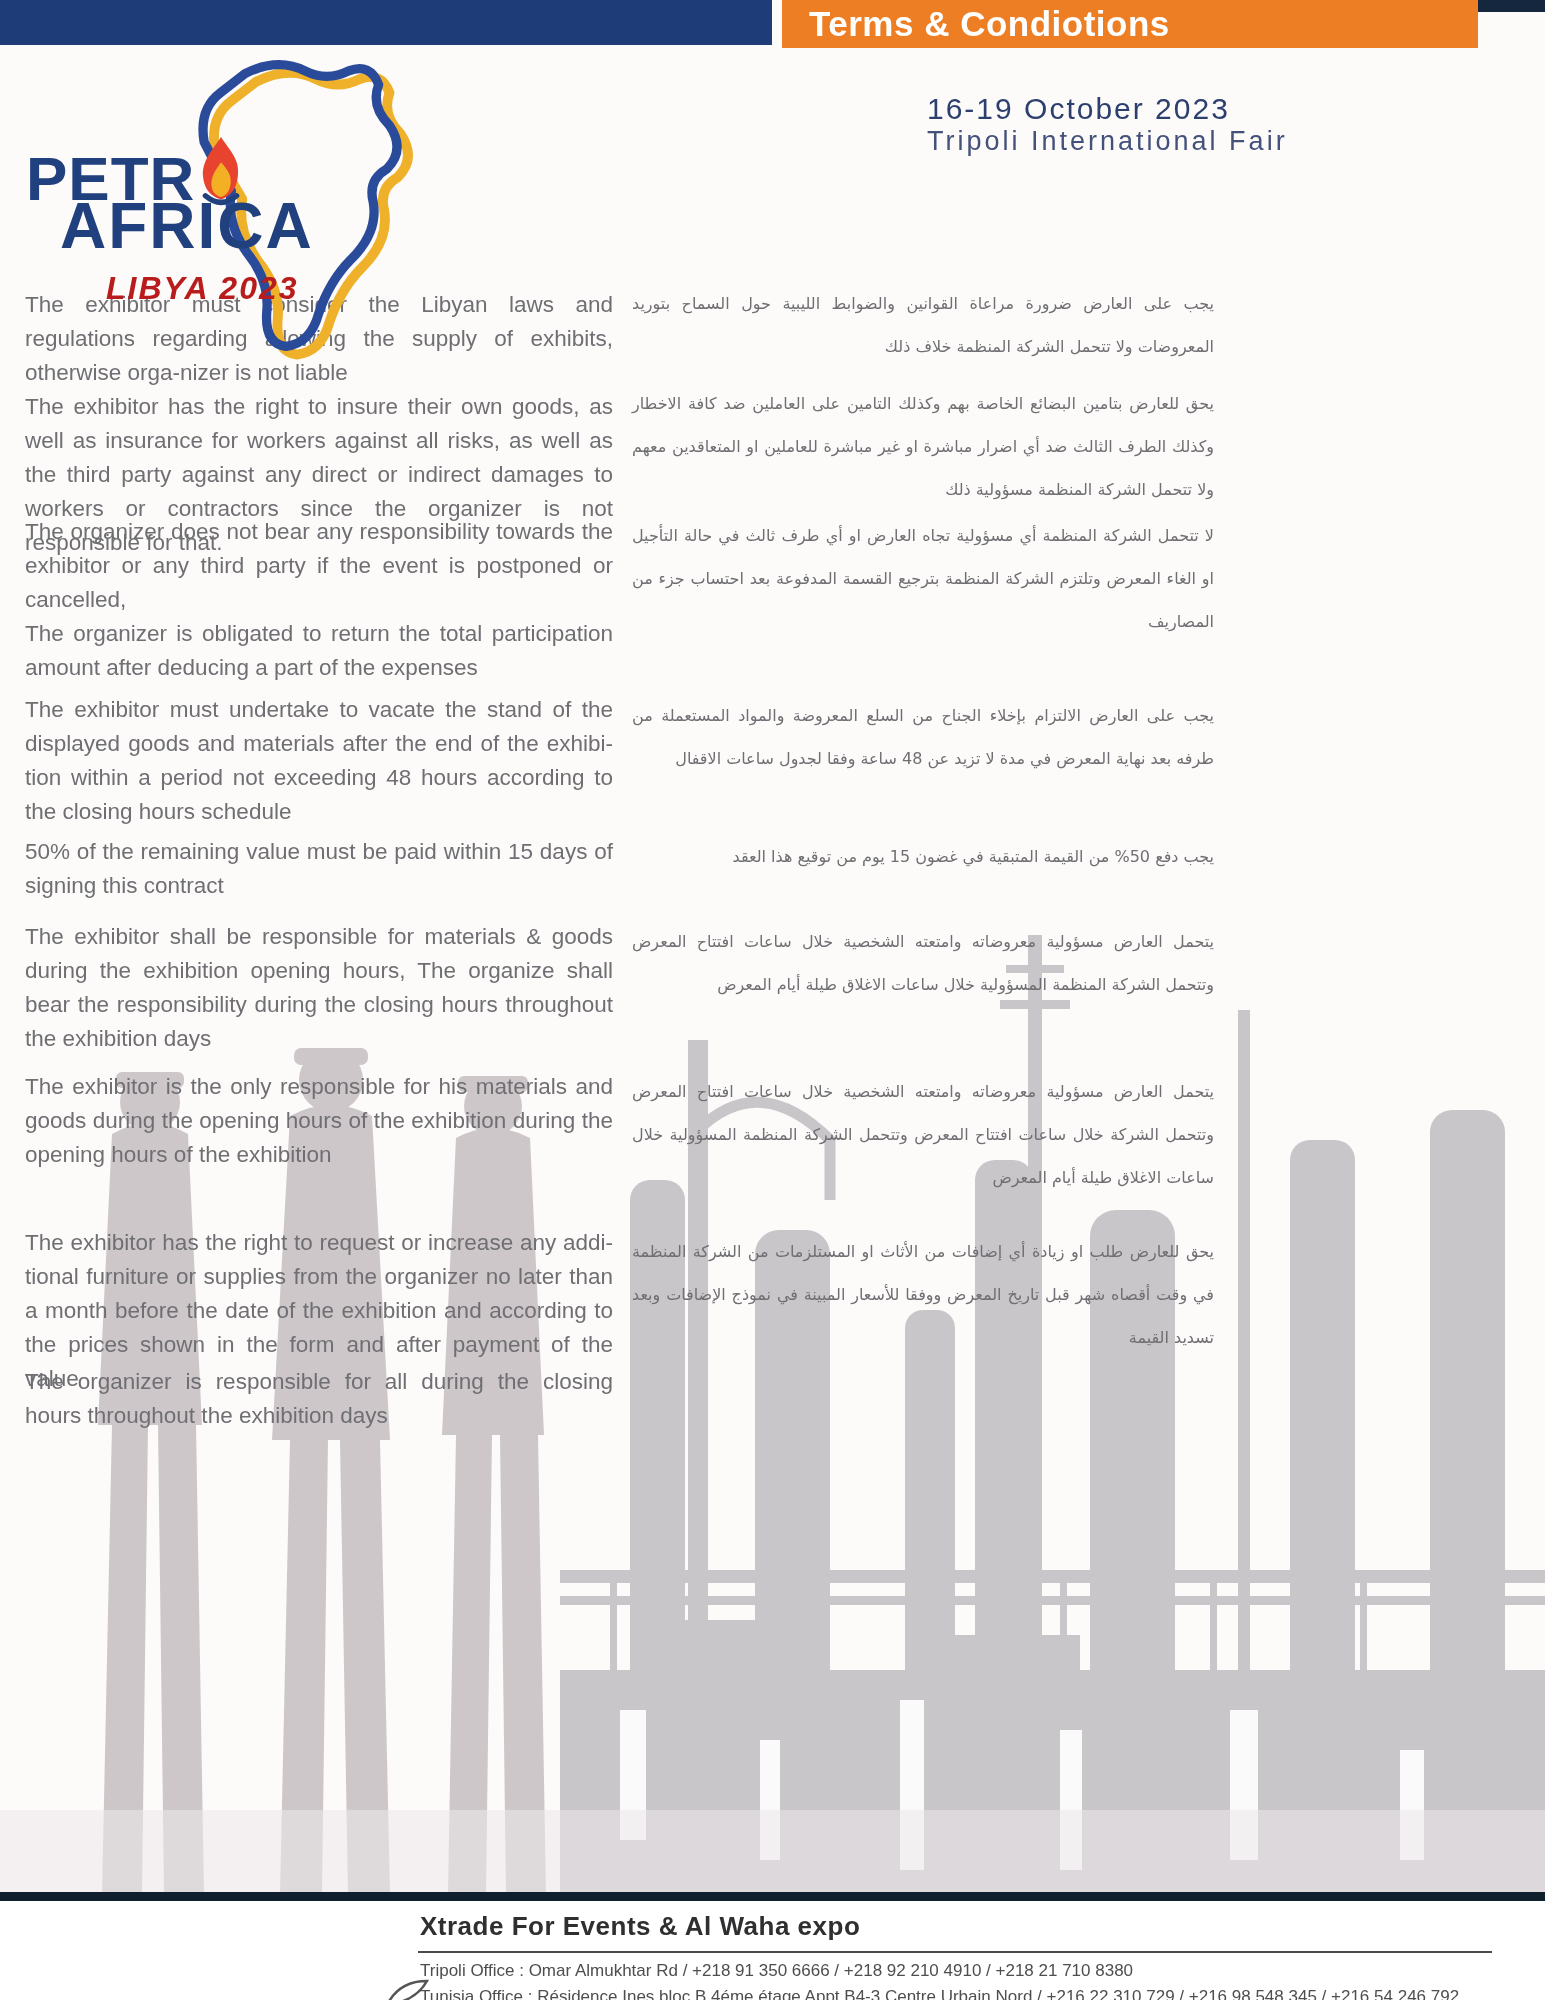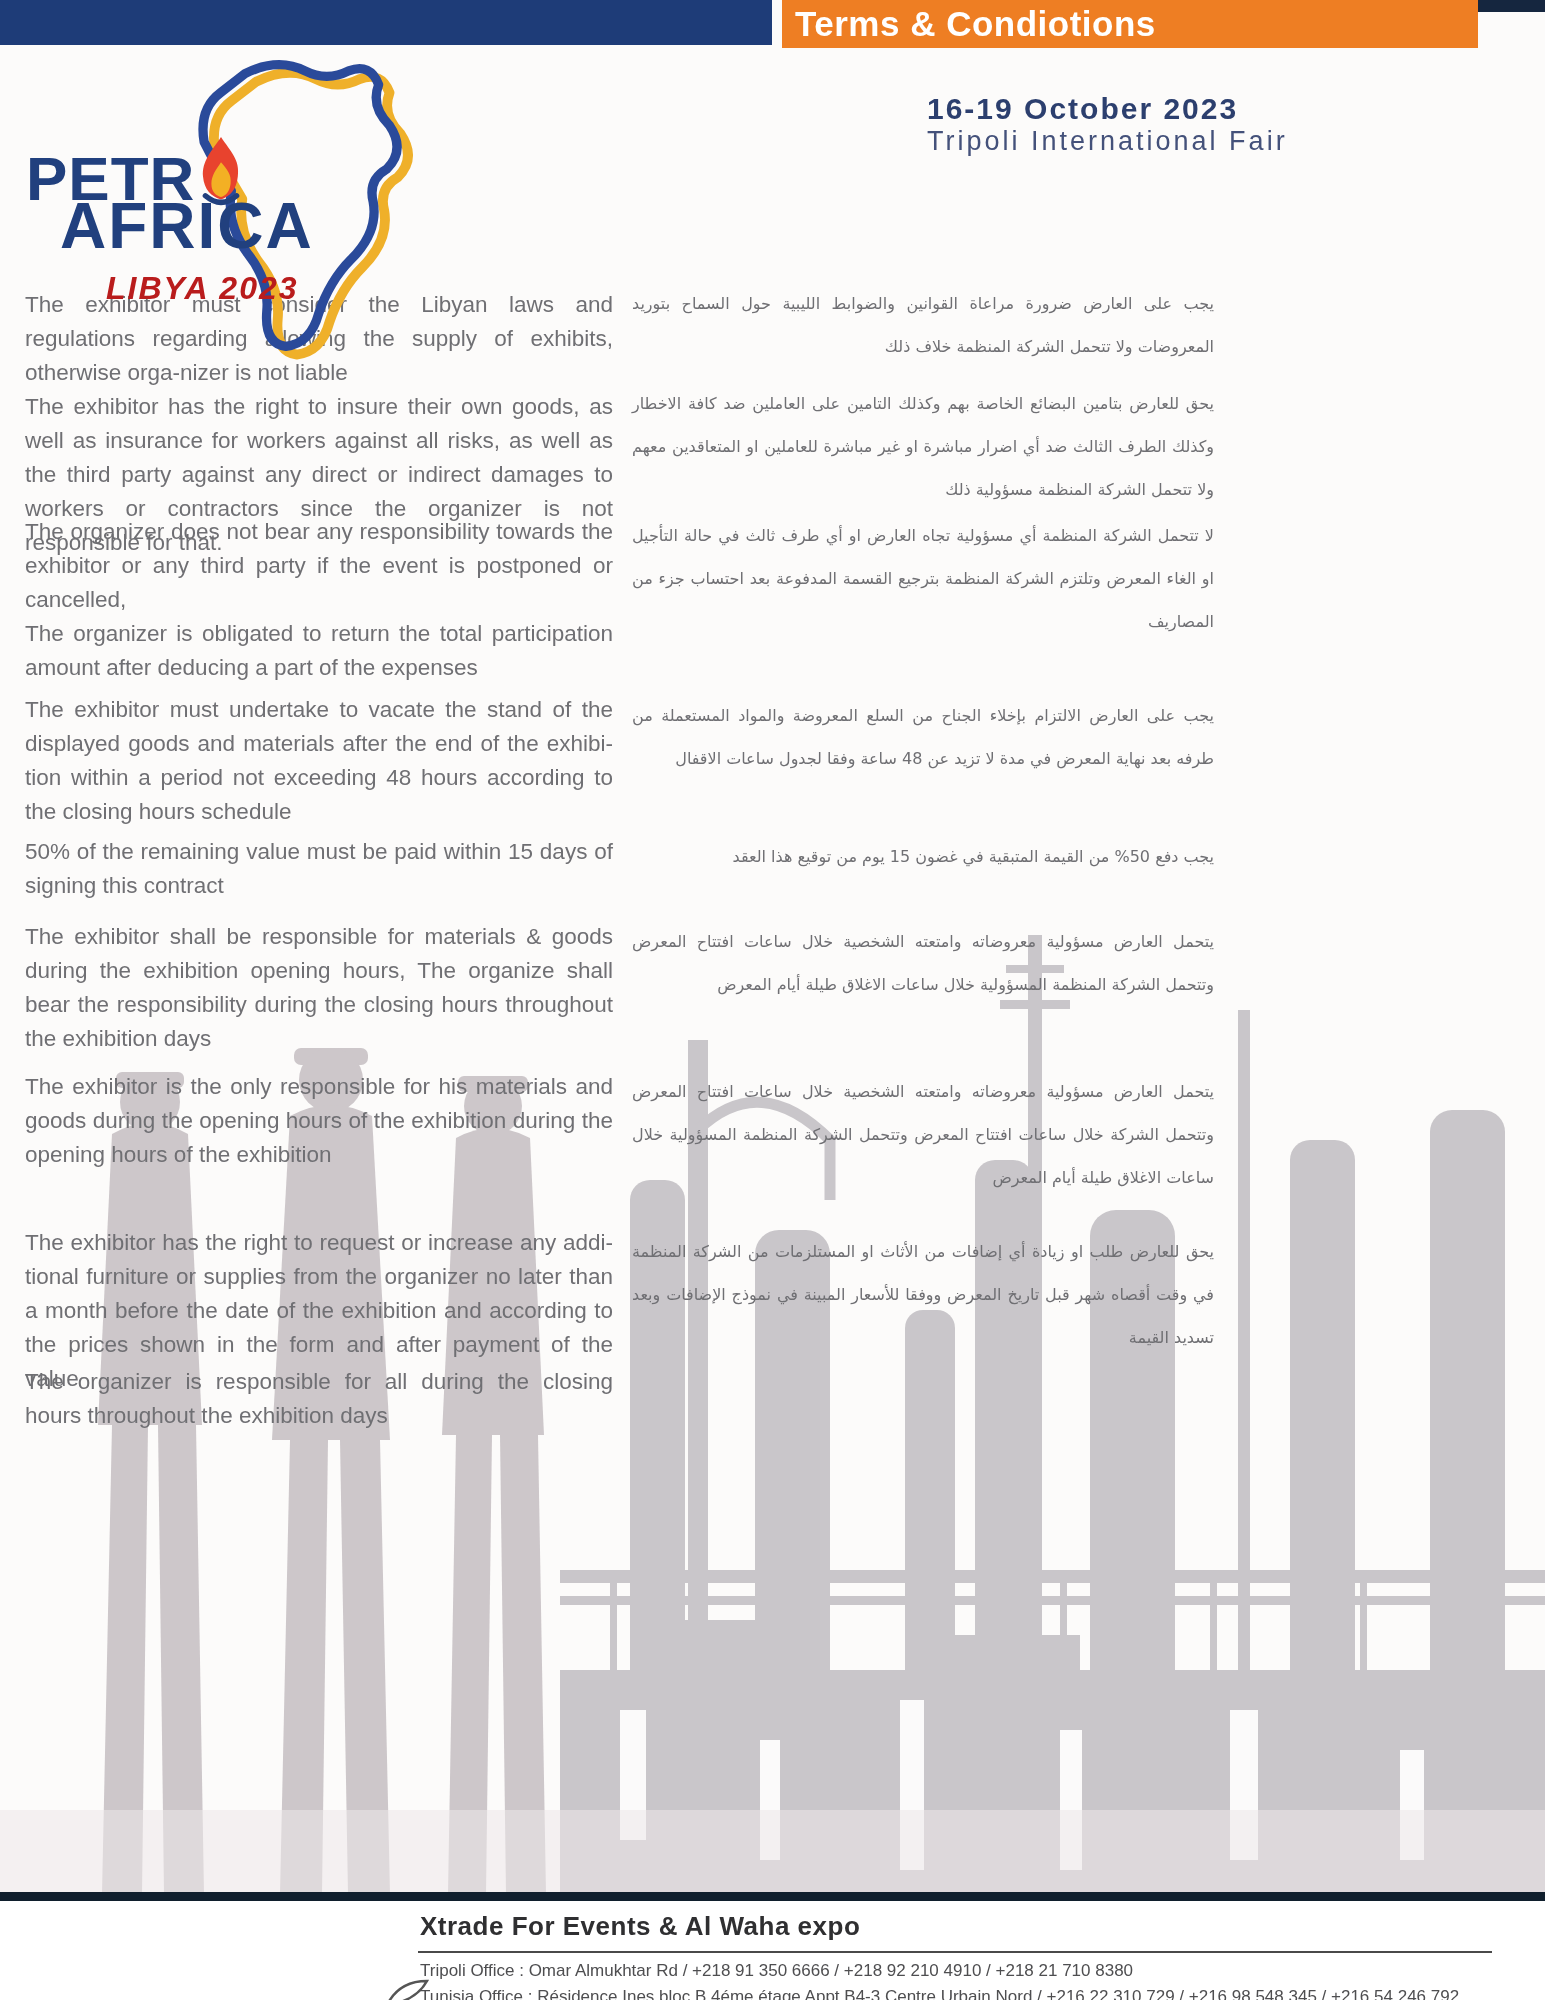--- a/index.html
+++ b/index.html
@@ -7,24 +7,24 @@
     width:1545px;height:2000px;overflow:hidden;position:relative;
     background:#fcfbfa;
     font-family:"Liberation Sans",sans-serif;
   }
   
   .top-navy-bar{position:absolute;left:0;top:0;width:772px;height:45px;background:#1e3c78;z-index:3;}
   .top-navy-stub{position:absolute;right:0;top:0;width:67px;height:12px;background:#15263f;z-index:3;}
   .banner{
     position:absolute;left:782px;top:0;width:696px;height:48px;background:#ee7e23;z-index:3;
     color:#ffffff;font-size:35px;font-weight:bold;letter-spacing:.5px;
-    display:flex;align-items:center;padding-left:13px;box-sizing:border-box;
+    display:flex;align-items:center;padding-left:27px;box-sizing:border-box;
   }
   .date-block{position:absolute;left:927px;top:92px;z-index:3;}
-  .date-line1{font-size:30px;font-weight:bold;color:#2c3f6e;letter-spacing:2px;}
+  .date-line1{font-size:30px;font-weight:normal;color:#2c3f6e;letter-spacing:2px;}
   .date-line2{font-size:27px;color:#44517a;letter-spacing:3px;}
   
   .logo{position:absolute;left:18px;top:52px;width:420px;height:290px;z-index:3;}
   .logo .map{position:absolute;left:148px;top:8px;width:278px;height:300px;}
   .logo .petro-row{position:absolute;left:8px;top:78px;display:flex;align-items:flex-end;}
   .logo .petro-text{font-size:62px;font-weight:bold;color:#21407e;letter-spacing:1px;line-height:1;text-align:right;}
   .logo .flame{width:48px;height:86px;margin-left:2px;margin-bottom:-6px;}
   .logo .africa-text{position:absolute;left:42px;top:142px;font-size:64px;font-weight:bold;color:#21407e;letter-spacing:2px;line-height:1;}
   .logo .tagline{position:absolute;left:88px;top:218px;font-size:32px;font-weight:bold;font-style:italic;color:#b91c1c;letter-spacing:2px;}
   

